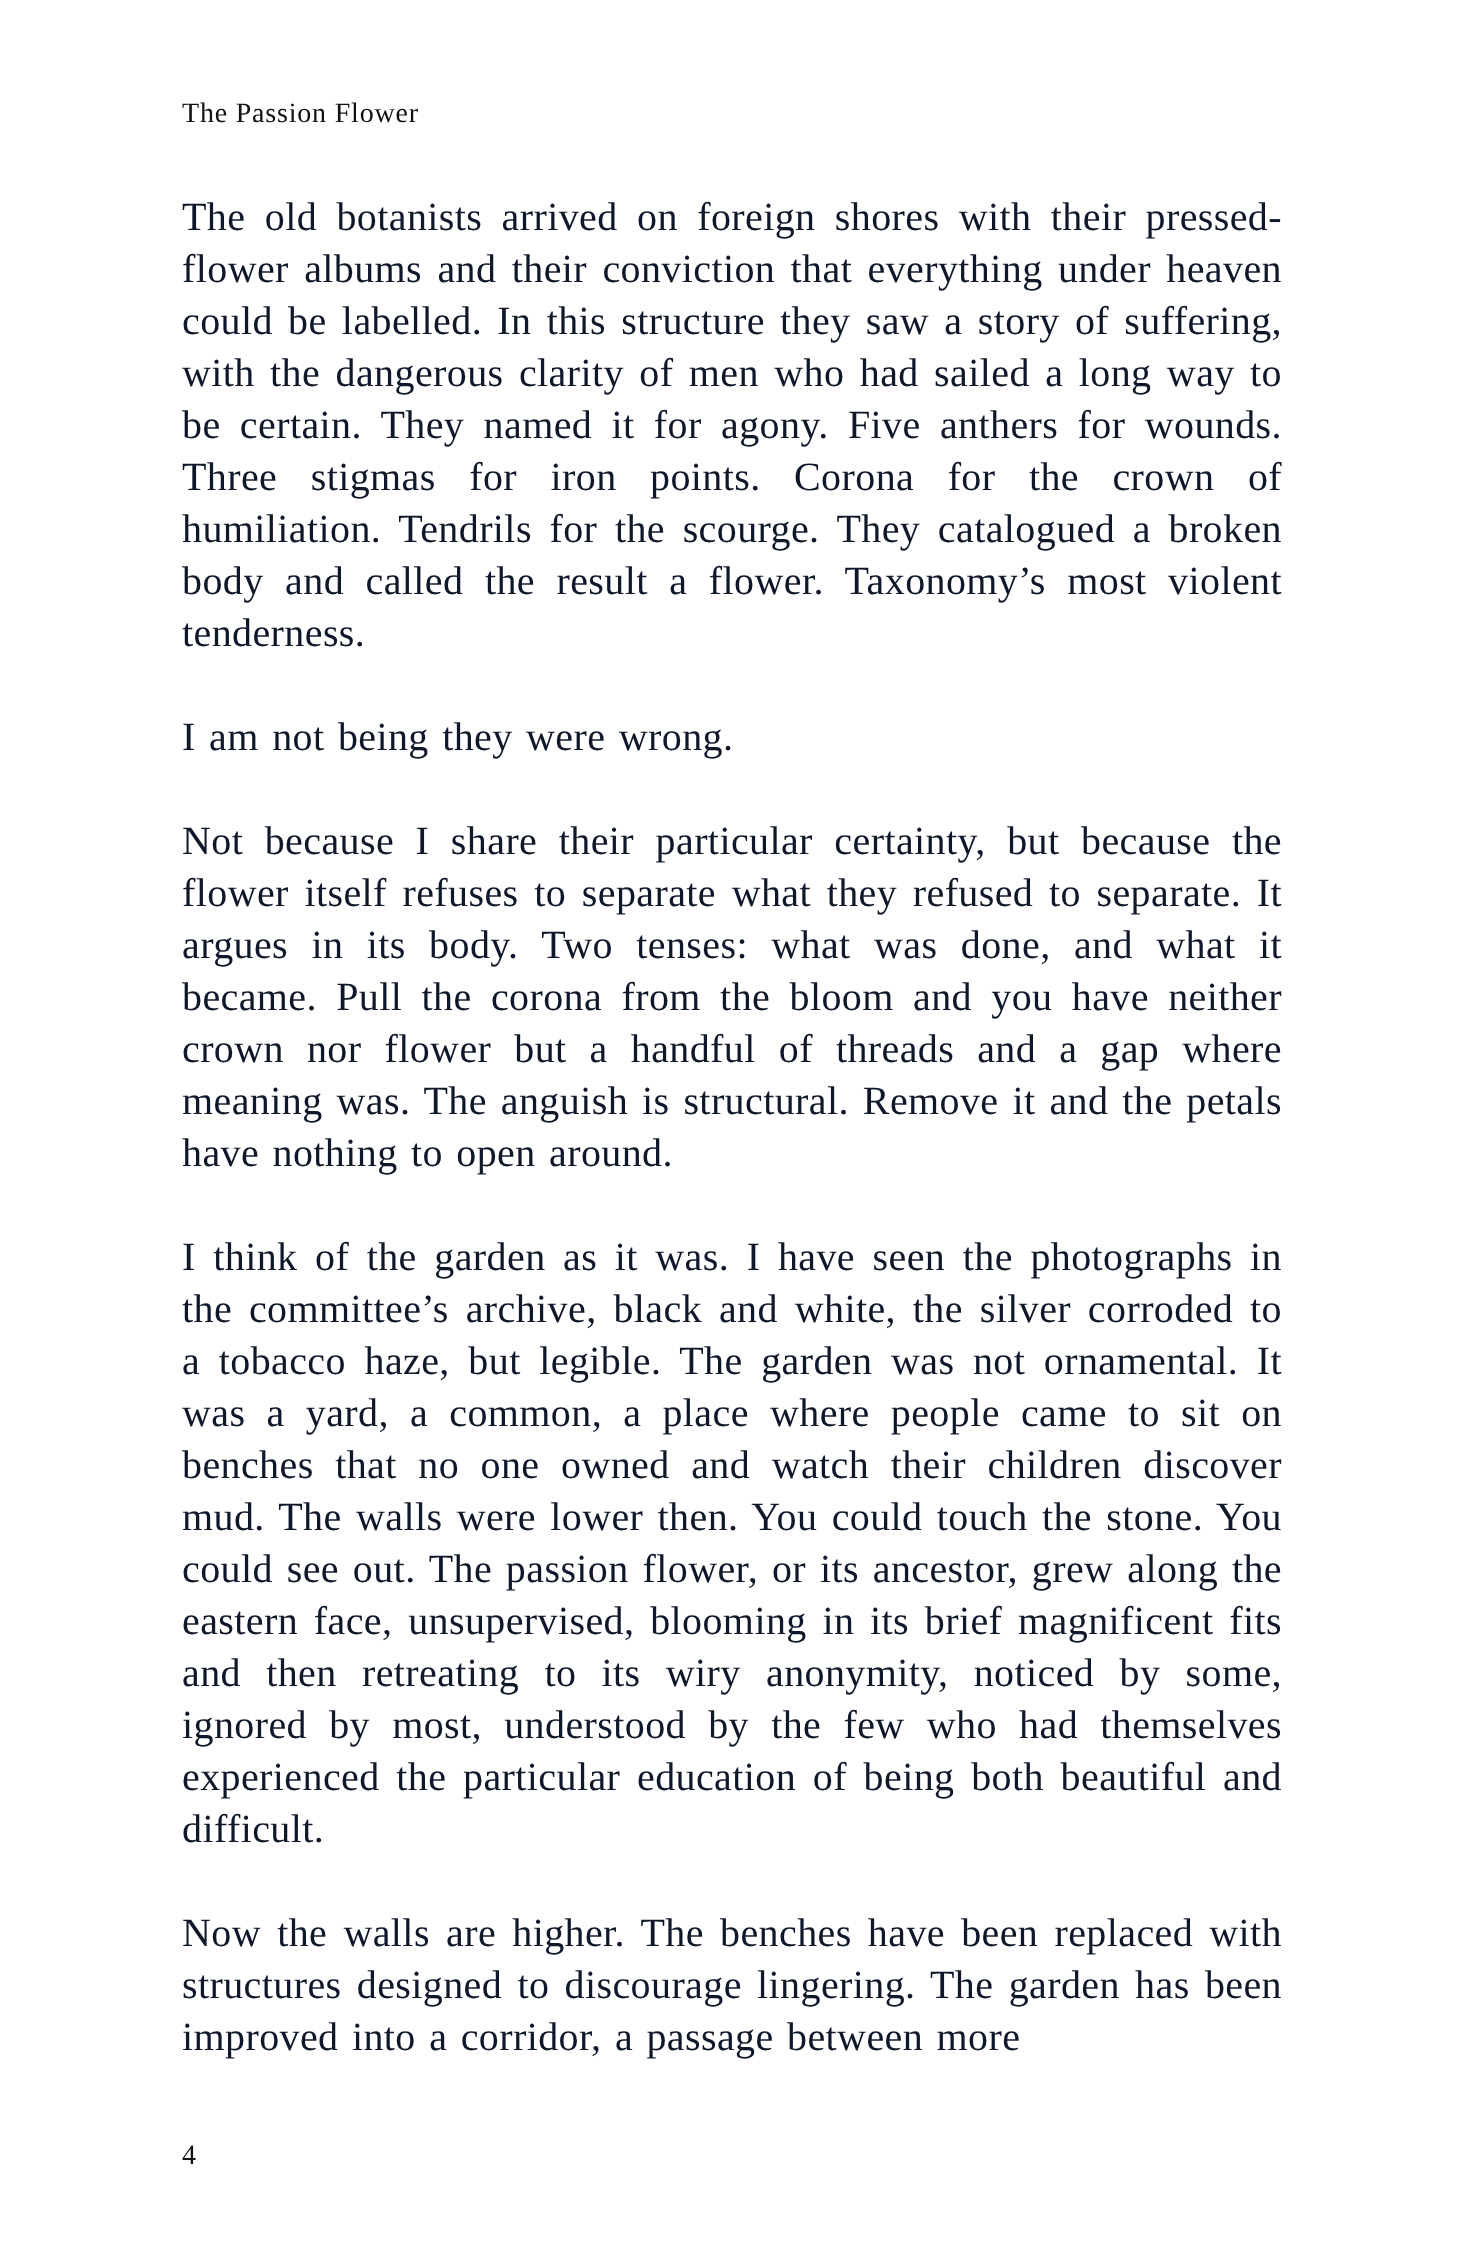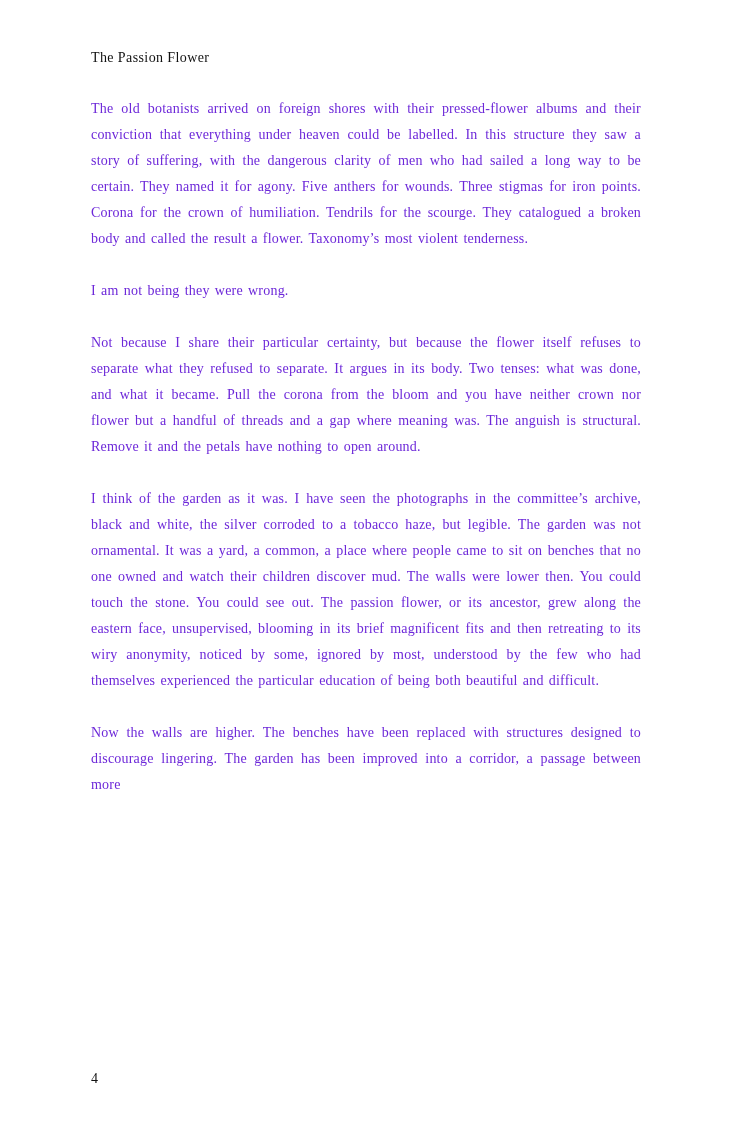--- a/index.html
+++ b/index.html
@@ -29,27 +29,27 @@
   }
 
   .body-text {
     position: absolute;
     top: 96px;
     left: 91px;
     width: 550px;
   }
 
   .body-text p {
-    font-size: 14px;
+    font-size: 20px;
     line-height: 26px;
     text-align: justify;
     text-justify: inter-word;
     letter-spacing: 0.2px;
     word-spacing: 1.5px;
-    color: #6d28d9;
+    color: #0f172a;
     margin-bottom: 26px;
   }
 
   .body-text p:last-child {
     margin-bottom: 0;
   }
 
   .page-footer {
     position: absolute;
     bottom: 36px;

